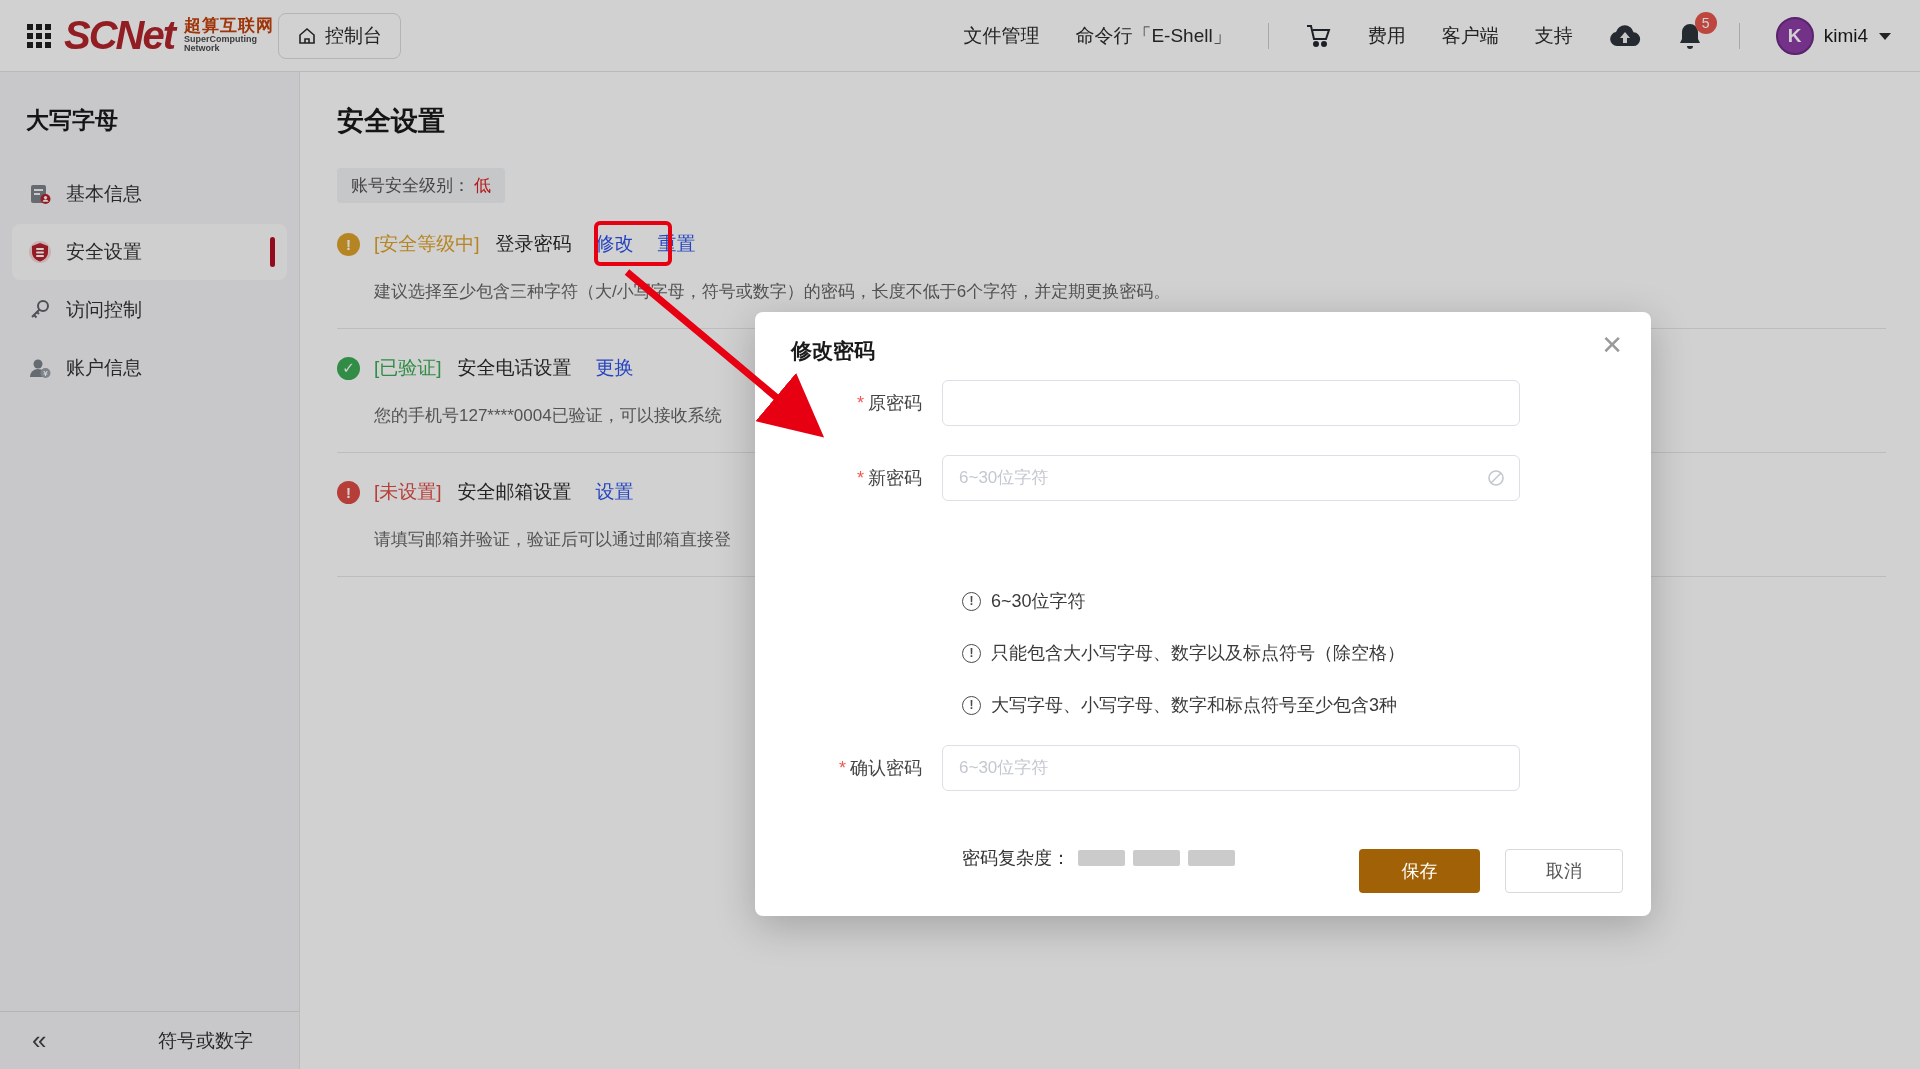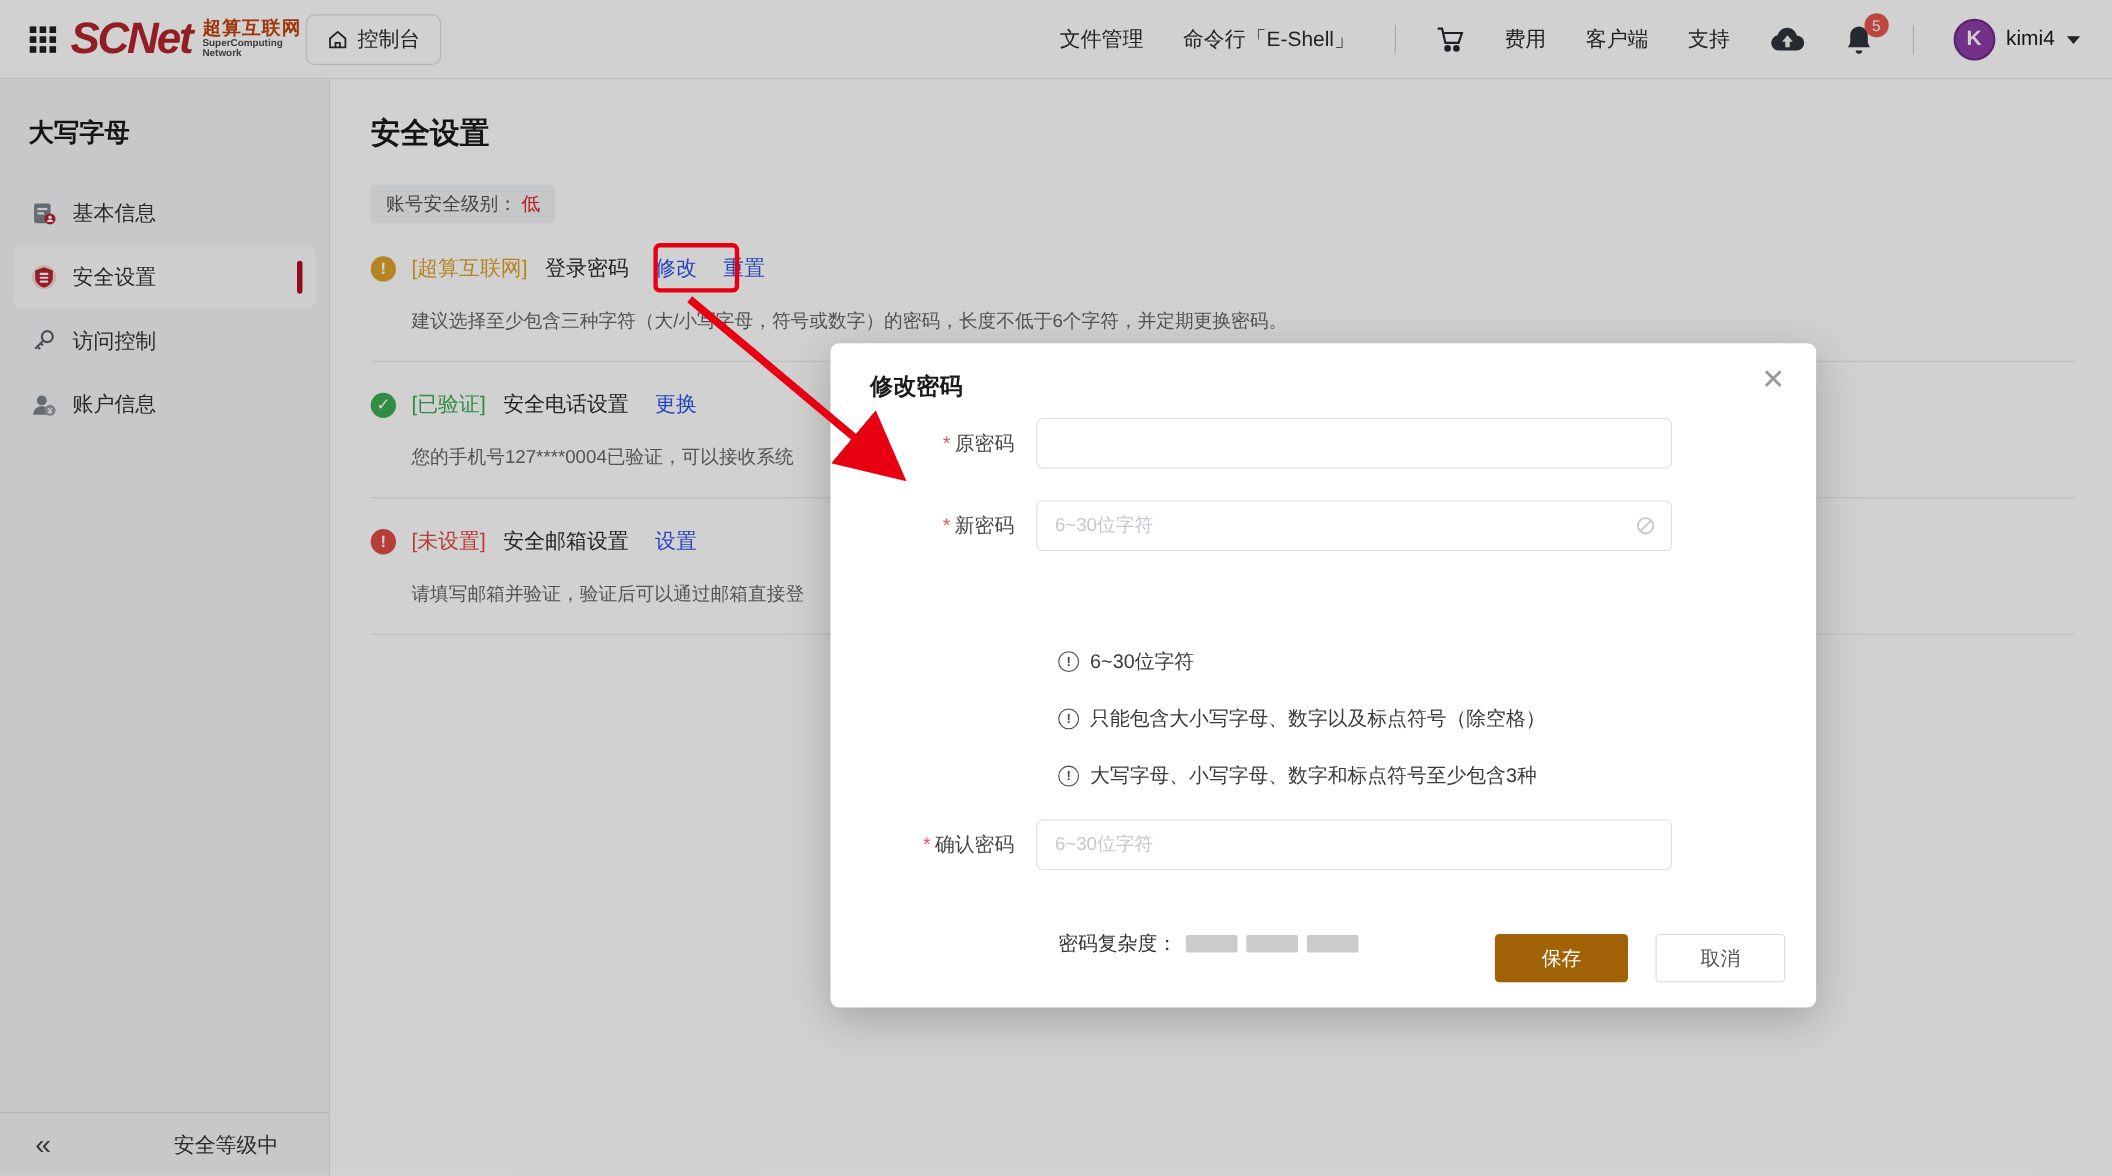--- a/index.html
+++ b/index.html
@@ -204,35 +204,35 @@
           <path d="M2 21 a8 8 0 0 1 16 0 Z" fill="#7d838c"></path>
           <circle cx="17.5" cy="17" r="5" fill="#9aa0a8"></circle>
           <text x="17.5" y="20" font-size="8" fill="#fff" text-anchor="middle" font-weight="bold">¥</text>
         </svg>
       </span>
       <span>账户信息</span>
     </div>
   </div>
   <div class="sb-foot">
     <span class="collapse-ic">«</span>
-    <span class="collapse-lb">安全等级中</span>
+    <span class="collapse-lb">符号或数字</span>
   </div>
 </div>
 
 <div class="main">
   <div class="page-title">安全设置</div>
   <div class="level-badge">
     <span>账号安全级别：</span>
     <b>低</b>
   </div>
 
   
   <div class="sec-row mt2">
     <span class="st-ic st-warning">!</span>
-    <span class="st-text warning">[超算互联网]</span>
+    <span class="st-text warning">[安全等级中]</span>
     <span class="sec-name">登录密码</span>
     <span class="sec-link">修改</span>
     <span class="sec-link">重置</span>
   </div>
   <div class="sec-desc">建议选择至少包含三种字符（大/小写字母，符号或数字）的密码，长度不低于6个字符，并定期更换密码。</div>
   <div class="divider"></div>
 
   
   <div class="sec-row mt1">
     <span class="st-ic st-success">✓</span>

